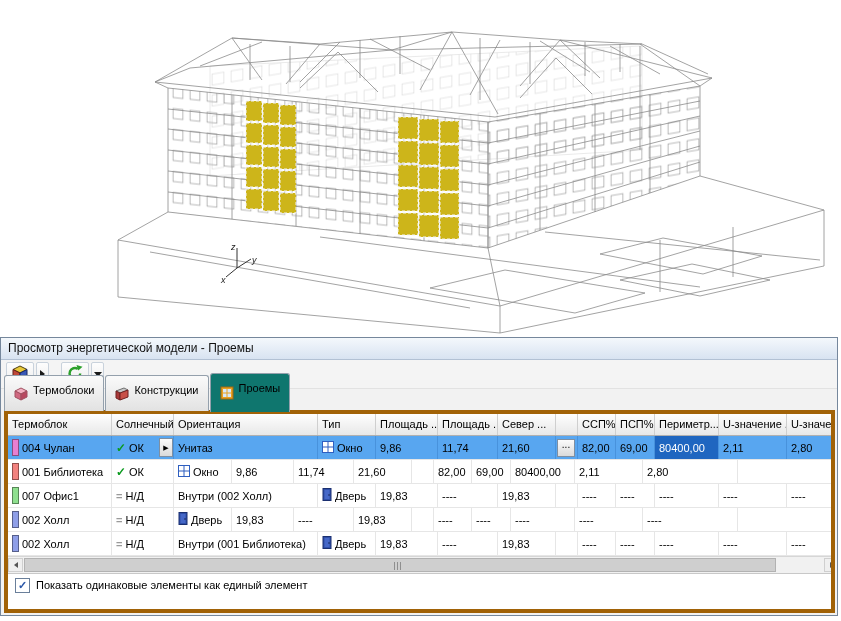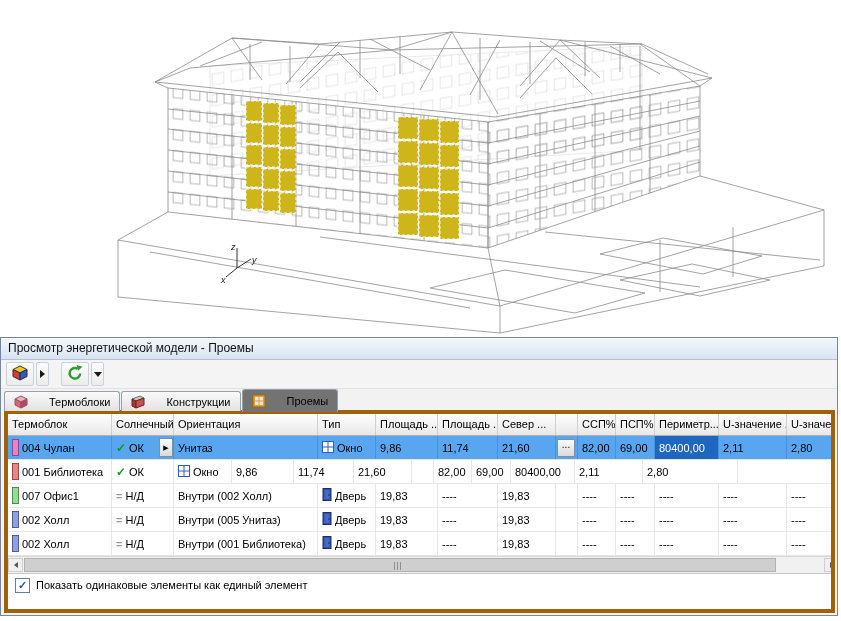--- a/index.html
+++ b/index.html
@@ -17,24 +17,24 @@
            border-bottom:1px solid #e2e2e2;display:flex;align-items:center;padding-left:4px;}
   .tbtn{height:24px;border:1px solid #c9d2dc;background:linear-gradient(#fdfdfd,#ececec);
         border-radius:2px;display:flex;align-items:center;justify-content:center;padding:0;margin:0 1px;}
   .tbtn.main{width:28px;}
   .tbtn.narrow{width:13px;}
   .tb-gap{width:10px;}
   .tri-r{width:0;height:0;border-left:5px solid #1a1a1a;border-top:4px solid transparent;border-bottom:4px solid transparent;}
   .tri-d{width:0;height:0;border-top:5px solid #1a1a1a;border-left:4px solid transparent;border-right:4px solid transparent;}
   
   .tabstrip{position:absolute;left:3px;top:50px;height:23px;display:flex;align-items:flex-end;gap:1px;z-index:3;}
-  .tab{display:flex;align-items:center;gap:21px;height:19px;padding:0 9px;font-size:11px;
+  .tab{display:flex;gap:5px;height:19px;padding:8px 9px;font-size:11px;
        border:1px solid #94a0ac;border-bottom:none;border-radius:3px 3px 0 0;
        background:linear-gradient(#fafafa,#e2e2e2);}
-  .tab.active{height:22px;background:#737373;margin-bottom:-1px;}
+  .tab.active{height:22px;background:#0f766e;margin-bottom:-1px;}
   .ticon{display:flex;align-items:center;}
   
   .content{position:absolute;left:3px;right:2px;top:72px;bottom:2px;border:4px solid #a16207;
            background:#fff;overflow:hidden;}
   
   .grid{width:880px;}
   .thead{display:flex;height:21px;background:linear-gradient(#fefefe,#e8e8e8);border-bottom:1px solid #b0b0b0;}
   .th{box-sizing:border-box;flex:0 0 auto;border-right:1px solid #cfcfcf;padding:4px 0 0 4px;
       font-size:11px;white-space:nowrap;overflow:hidden;}
   .tr{display:flex;height:23px;background:#fff;border-bottom:1px solid #e6e6e6;}
@@ -415,23 +415,20 @@
 
         <div class="tr">
           <div class="td c1">
             <span class="chip" style="background: rgb(143, 159, 232);"></span>
             <span>002 Холл</span>
           </div>
           <div class="td c2">
             <span class="nd-glyph">=</span>
             <span>Н/Д</span>
           </div>
-          <div class="td c3">
-              <span>Внутри (005 Унитаз)</span>
-            </div>
           <div class="td c4">
             <span><svg width="10" height="13" viewBox="0 0 10 13">
                   <rect x="1" y="0.5" width="8" height="12" fill="#2f4fa8" stroke="#1a2f70"></rect>
                   <rect x="2.5" y="2" width="5" height="9" fill="#4668c8"></rect>
                   <circle cx="7" cy="7" r="0.8" fill="#102050"></circle>
                 </svg></span>
             <span>Дверь</span>
           </div>
           <div class="td c5">
               <span>19,83</span>

